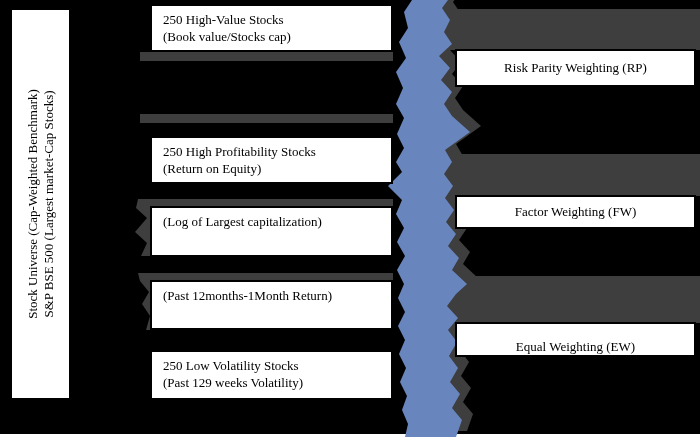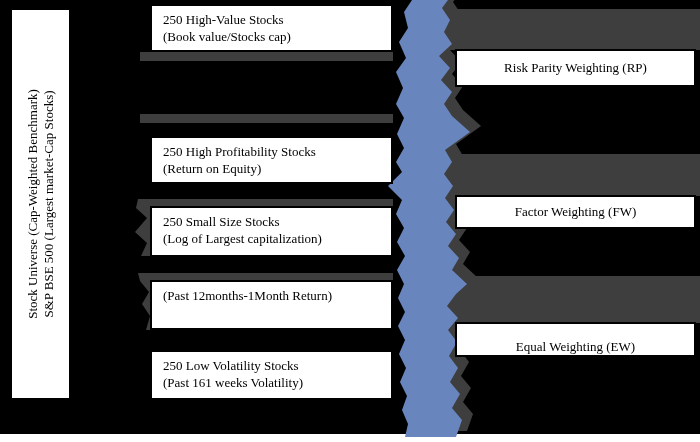--- a/index.html
+++ b/index.html
@@ -61,29 +61,28 @@
 
   <div class="whitebox fbox" style="top:4px;height:48px;">
     <div>250 High-Value Stocks</div>
     <div>(Book value/Stocks cap)</div>
   </div>
   <div class="whitebox fbox" style="top:136px;height:48px;">
     <div>250 High Profitability Stocks</div>
     <div>(Return on Equity)</div>
   </div>
   <div class="whitebox fbox" style="top:206px;height:51px;">
-    <div>250 Small Size Stocks</div>
     <div>(Log of Largest capitalization)</div>
   </div>
   <div class="whitebox fbox" style="top:280px;height:50px;">
     <div>(Past 12months-1Month Return)</div>
   </div>
   <div class="whitebox fbox" style="top:350px;height:50px;">
     <div>250 Low Volatility Stocks</div>
-    <div>(Past 161 weeks Volatility)</div>
+    <div>(Past 129 weeks Volatility)</div>
   </div>
 
   <div class="whitebox wbox" style="top:49px;height:38px;">
     <span>Risk Parity Weighting (RP)</span>
   </div>
   <div class="whitebox wbox" style="top:195px;height:34px;">
     <span>Factor Weighting (FW)</span>
   </div>
   <div class="whitebox wbox" style="top:322px;height:35px;align-items:flex-end;">
     <span>Equal Weighting (EW)</span>

